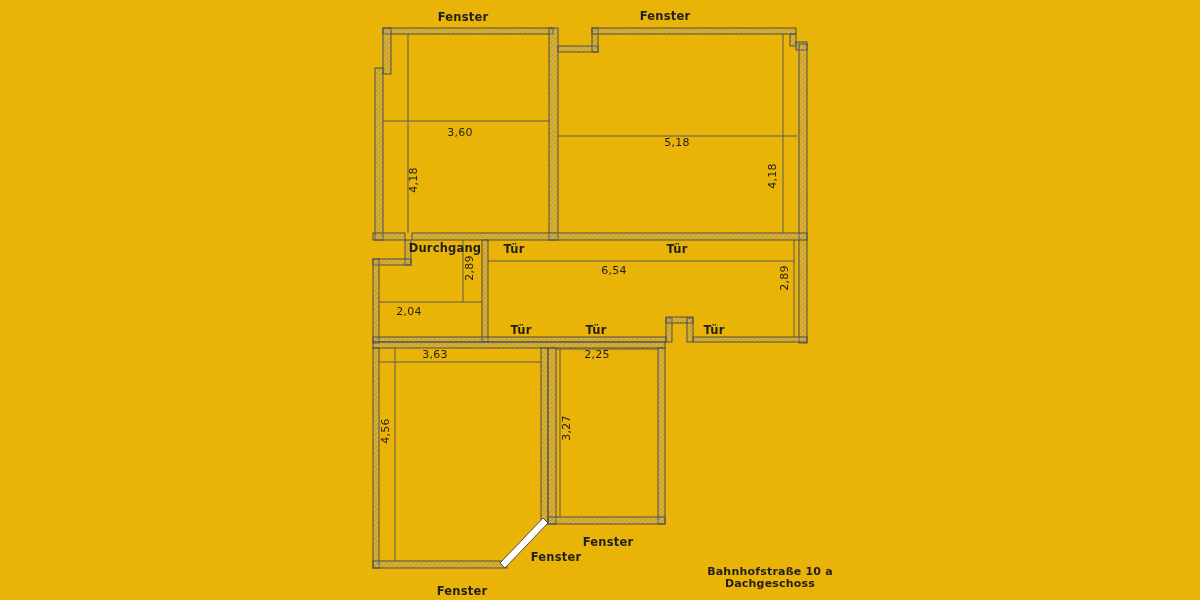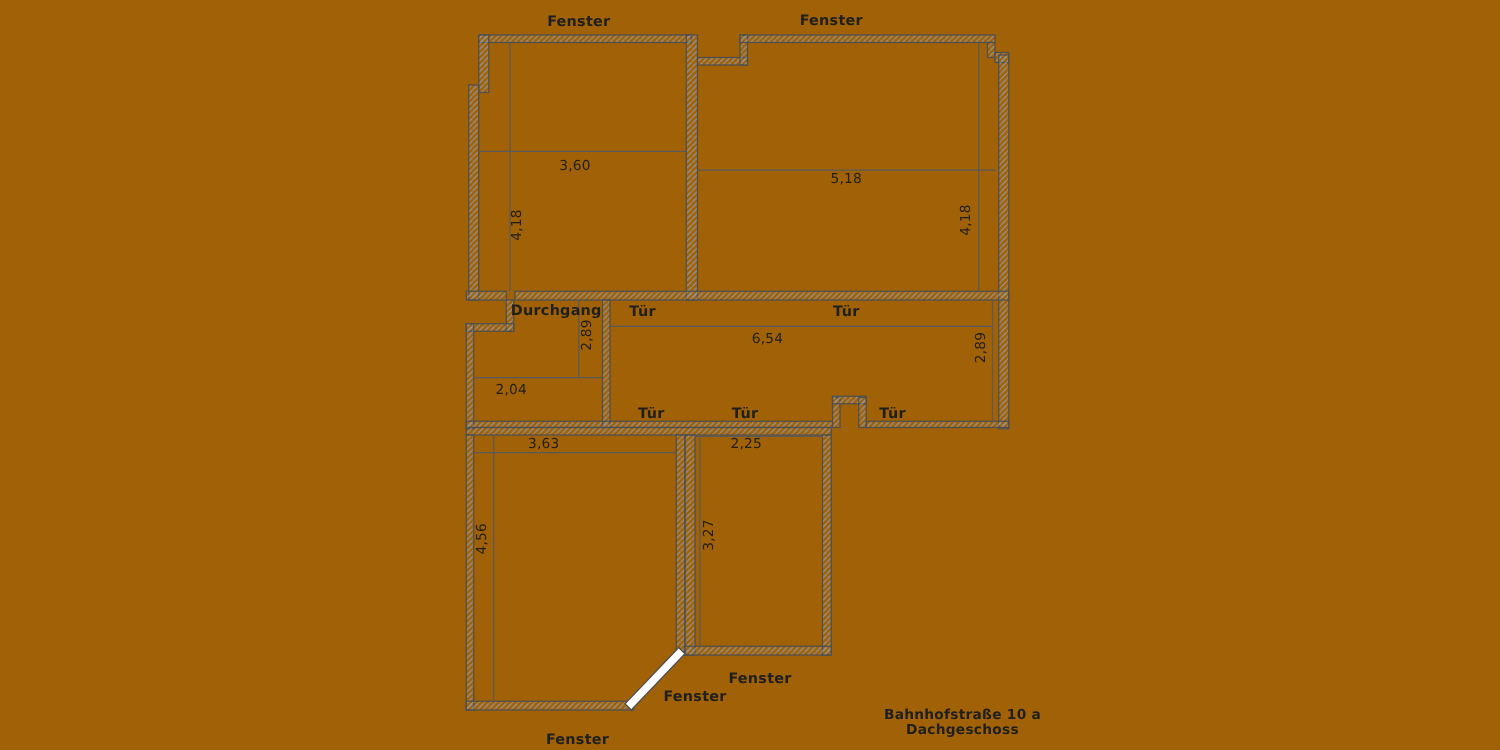--- a/index.html
+++ b/index.html
@@ -1,16 +1,16 @@
 <!DOCTYPE html>
 <html><head>
 <meta charset="utf-8">
 <style>
   html,body{margin:0;padding:0;background:#ffffff;}
-  #stage{position:relative;width:1200px;height:600px;background:#a16207;overflow:hidden;
+  #stage{position:relative;width:1200px;height:600px;background:#eab308;overflow:hidden;
          font-family:"DejaVu Sans","Liberation Sans",sans-serif;}
   svg{position:absolute;left:0;top:0;}
   .wall{fill:url(#hatch);stroke:#4f4f4f;stroke-width:1;}
   .win{fill:#ffffff;stroke:#4f4f4f;stroke-width:1;}
   .dim{stroke:#5a5a5a;stroke-width:1;fill:none;}
   .lbl{font-size:11.5px;font-weight:600;fill:#1f1f1f;}
   .num{font-size:11px;font-weight:400;fill:#1f1f1f;}
   .ttl{font-size:11px;font-weight:600;fill:#1f1f1f;}
   text{letter-spacing:0.2px;}
 </style>

